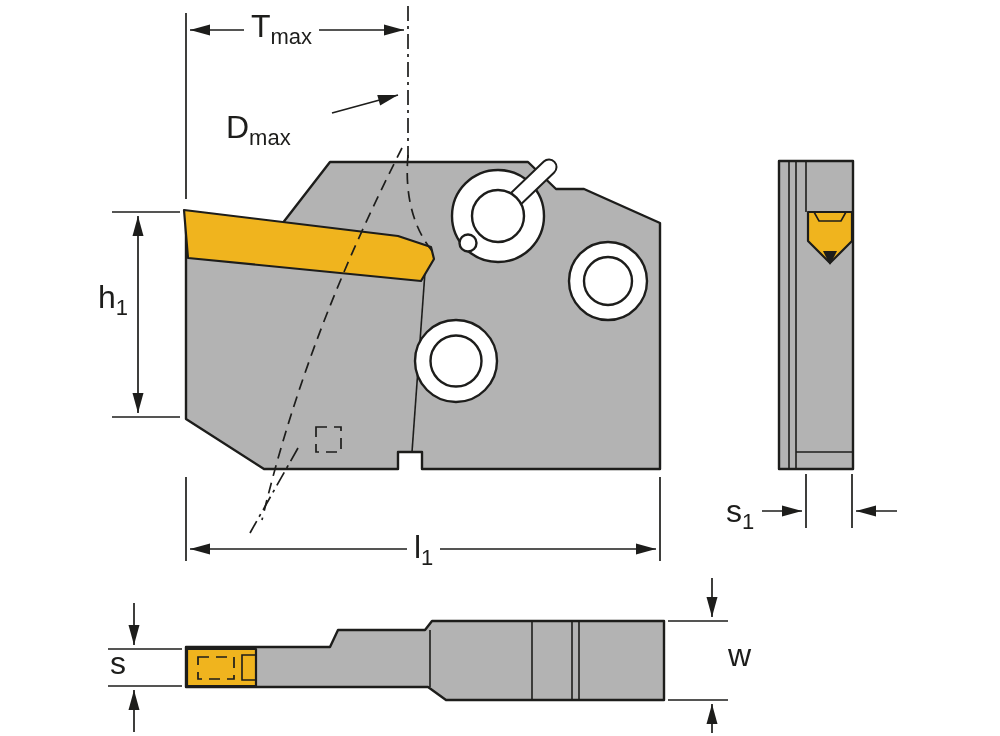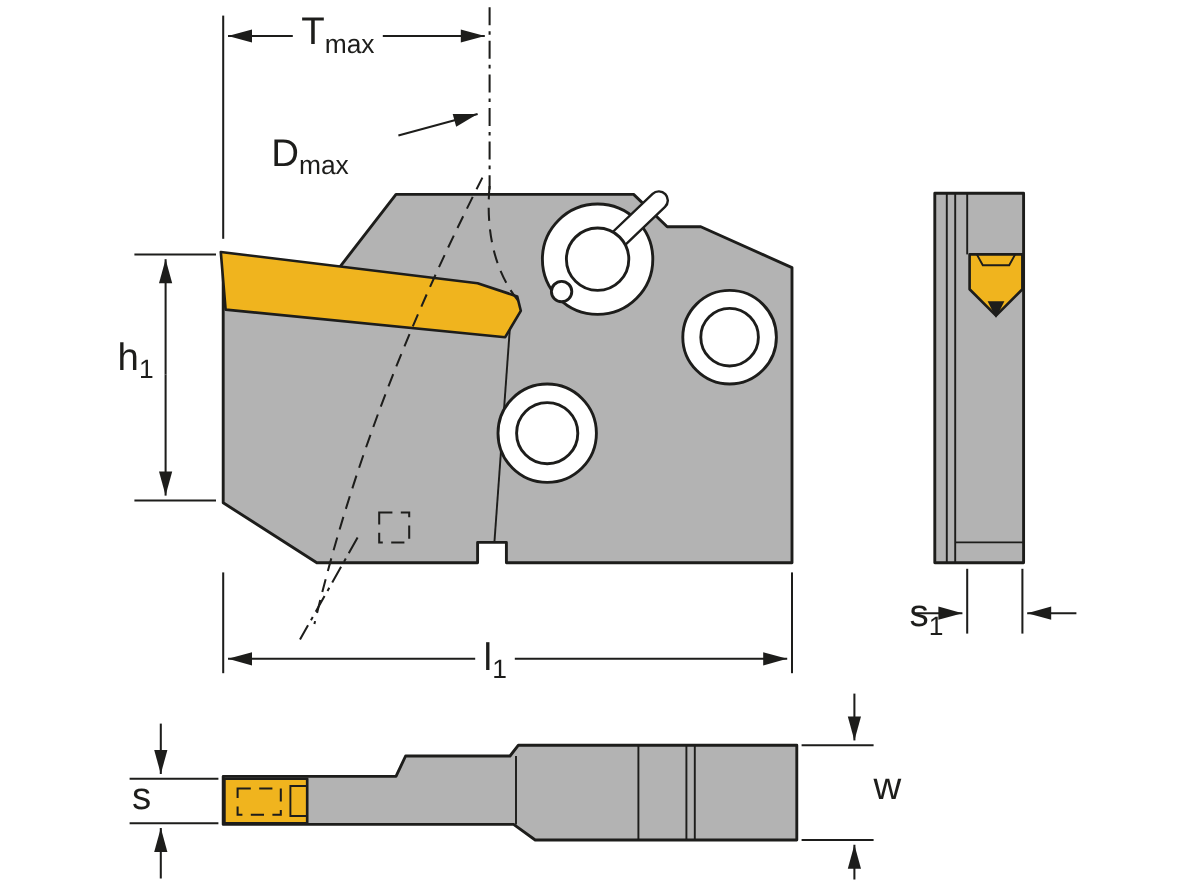--- a/index.html
+++ b/index.html
@@ -110,21 +110,21 @@
     <line class="dim" x1="712" y1="733" x2="712" y2="704" marker-end="url(#arr)"></line>
   </g>
 </svg>
 
 <div class="dim-label on-line" style="left:244px;top:9px;"><span>T</span><sub>max</sub></div>
 
 <div class="dim-label" style="left:226px;top:110px;"><span>D</span><sub>max</sub></div>
 
 <div class="dim-label" style="left:98px;top:280px;"><span>h</span><sub>1</sub></div>
 
-<div class="dim-label on-line" style="left:396px;top:530px;text-align:right;"><span>l</span><sub>1</sub></div>
+<div class="dim-label on-line" style="left:407px;top:530px;text-align:right;"><span>l</span><sub>1</sub></div>
 
-<div class="dim-label" style="left:758px;top:494px;"><span>s</span><sub>1</sub></div>
+<div class="dim-label" style="left:726px;top:494px;"><span>s</span><sub>1</sub></div>
 
 <div class="dim-label" style="left:110px;top:646px;"><span>s</span><sub></sub></div>
 
 <div class="dim-label" style="left:728px;top:638px;"><span>w</span><sub></sub></div>
 
 </div>
 
 </body></html>

